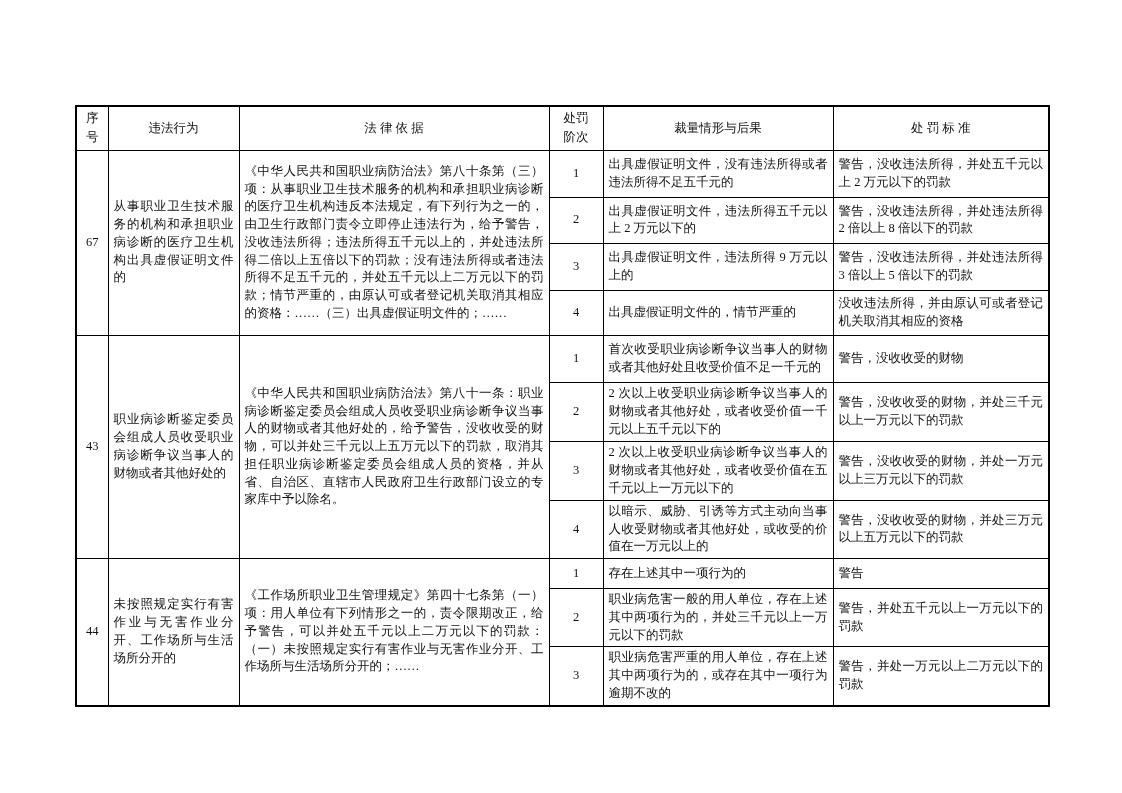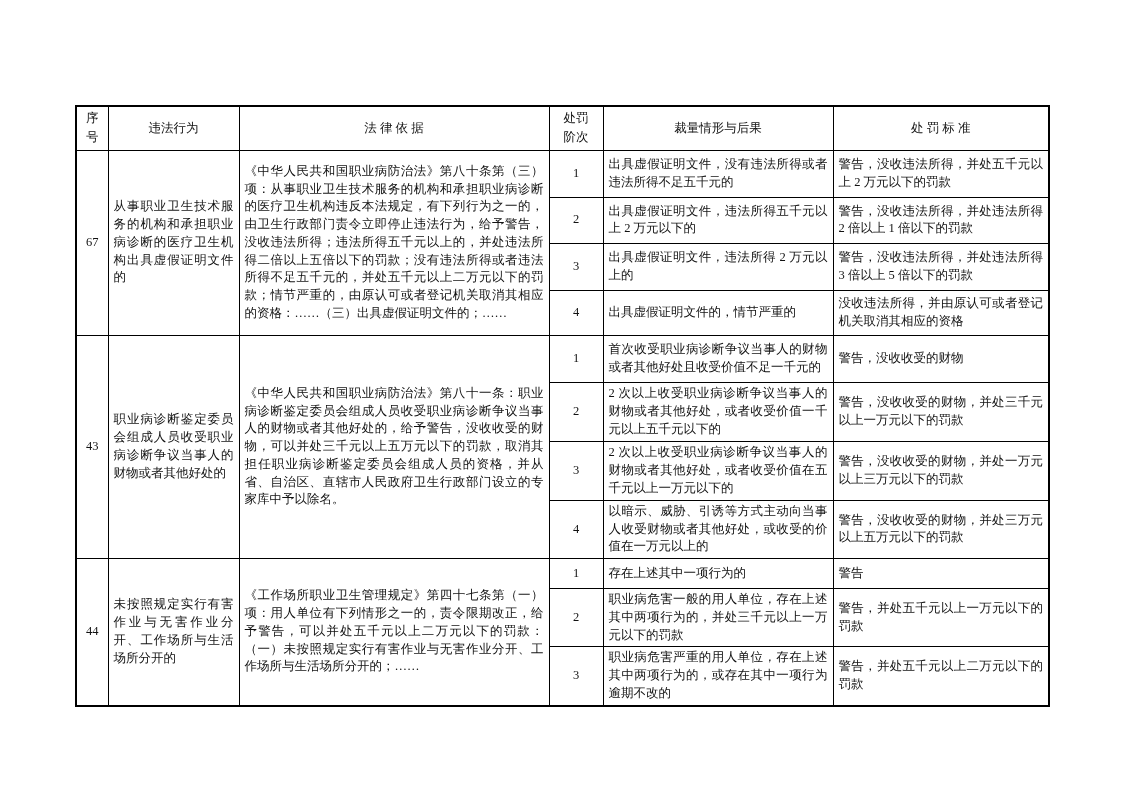--- a/index.html
+++ b/index.html
@@ -102,25 +102,25 @@
         <td class="seq-cell" rowspan="4">67</td>
         <td class="violation-cell" rowspan="4">从事职业卫生技术服务的机构和承担职业病诊断的医疗卫生机构出具虚假证明文件的</td>
         <td class="legal-cell" rowspan="4">《中华人民共和国职业病防治法》第八十条第（三）项：从事职业卫生技术服务的机构和承担职业病诊断的医疗卫生机构违反本法规定，有下列行为之一的，由卫生行政部门责令立即停止违法行为，给予警告，没收违法所得；违法所得五千元以上的，并处违法所得二倍以上五倍以下的罚款；没有违法所得或者违法所得不足五千元的，并处五千元以上二万元以下的罚款；情节严重的，由原认可或者登记机关取消其相应的资格：……（三）出具虚假证明文件的；……</td>
         <td class="level-cell">1</td>
         <td class="circ-cell">出具虚假证明文件，没有违法所得或者违法所得不足五千元的</td>
         <td class="std-cell">警告，没收违法所得，并处五千元以上 2 万元以下的罚款</td>
       </tr>
       <tr class="h46">
         <td class="level-cell">2</td>
         <td class="circ-cell">出具虚假证明文件，违法所得五千元以上 2 万元以下的</td>
-        <td class="std-cell">警告，没收违法所得，并处违法所得 2 倍以上 1 倍以下的罚款</td>
+        <td class="std-cell">警告，没收违法所得，并处违法所得 2 倍以上 8 倍以下的罚款</td>
       </tr>
       <tr class="h47">
         <td class="level-cell">3</td>
-        <td class="circ-cell">出具虚假证明文件，违法所得 2 万元以上的</td>
+        <td class="circ-cell">出具虚假证明文件，违法所得 9 万元以上的</td>
         <td class="std-cell">警告，没收违法所得，并处违法所得 3 倍以上 5 倍以下的罚款</td>
       </tr>
       <tr class="h45">
         <td class="level-cell">4</td>
         <td class="circ-cell">出具虚假证明文件的，情节严重的</td>
         <td class="std-cell">没收违法所得，并由原认可或者登记机关取消其相应的资格</td>
       </tr>
 
       <tr class="h47">
         <td class="seq-cell" rowspan="4">43</td>
@@ -155,18 +155,18 @@
         <td class="std-cell">警告</td>
       </tr>
       <tr class="h56">
         <td class="level-cell">2</td>
         <td class="circ-cell">职业病危害一般的用人单位，存在上述其中两项行为的，并处三千元以上一万元以下的罚款</td>
         <td class="std-cell">警告，并处五千元以上一万元以下的罚款</td>
       </tr>
       <tr class="h56">
         <td class="level-cell">3</td>
         <td class="circ-cell">职业病危害严重的用人单位，存在上述其中两项行为的，或存在其中一项行为逾期不改的</td>
-        <td class="std-cell">警告，并处五千元以上二万元以下的罚款</td>
+        <td class="std-cell">警告，并处一万元以上二万元以下的罚款</td>
       </tr>
     </tbody>
   </table>
 
 </div>
 
 </body></html>

